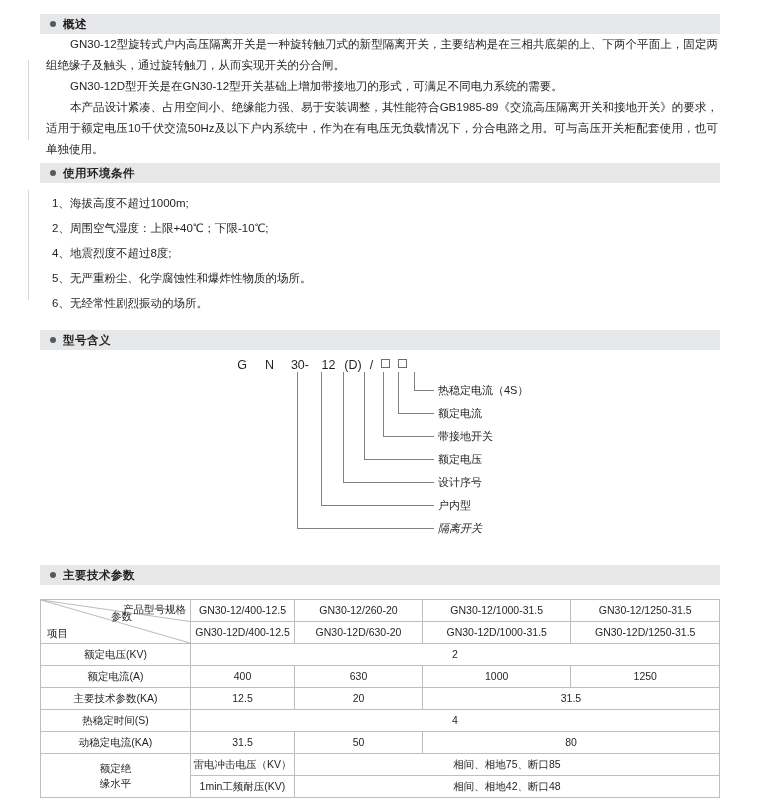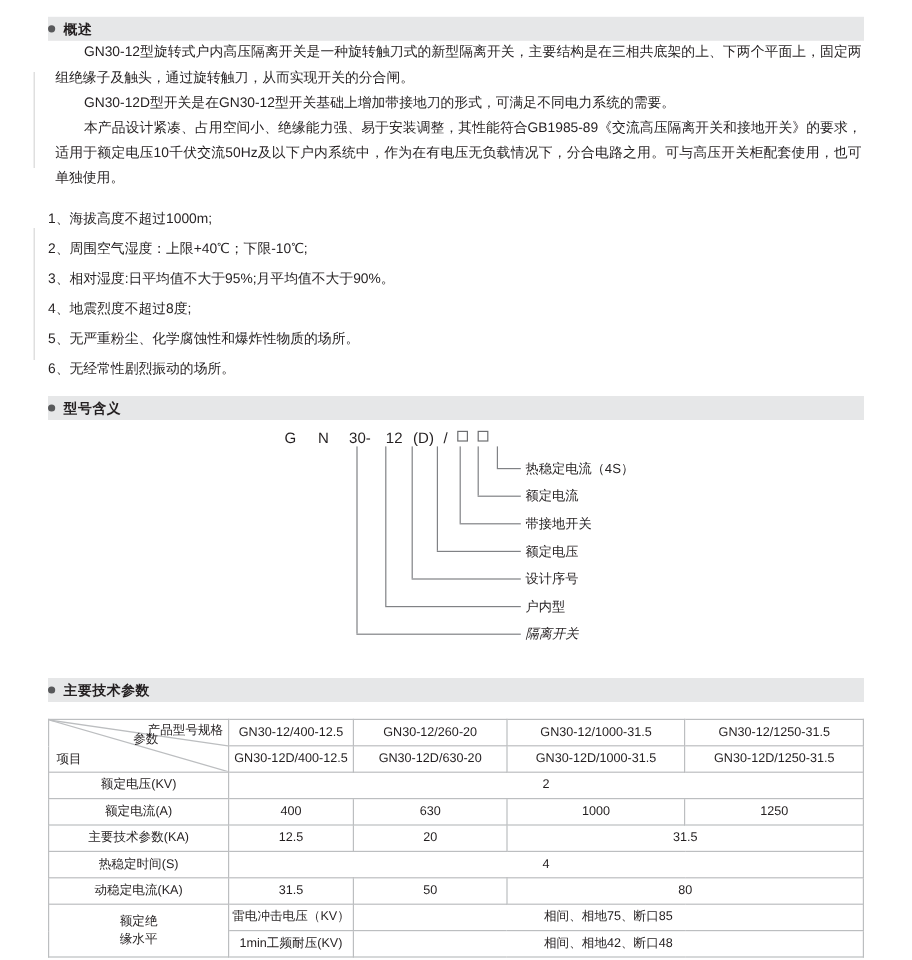--- a/index.html
+++ b/index.html
@@ -15,20 +15,21 @@
     overflow: hidden;
   }
   .page { position: relative; width: 760px; height: 800px; }
 
   
   .sec-head {
     background: #e6e7e8;
     height: 20px;
     display: flex;
     align-items: center;
+    padding-left: 10px;
     margin: 0 40px 0 40px;
   }
   .sec-dot {
     width: 6px; height: 6px; border-radius: 50%;
     background: #58595b;
     margin-right: 7px;
     flex: none;
   }
   .sec-title {
     font-size: 11.5px;
@@ -41,21 +42,21 @@
     margin: 0 42px 0 46px;
     font-size: 11.5px;
     line-height: 21px;
     color: #231f20;
     text-align: justify;
   }
   .body-text p { margin: 0; }
   .indent { text-indent: 24px; }
 
   .list {
-    margin: 0 42px 0 40px;
+    margin: 0 42px 0 52px;
     font-size: 11.5px;
     line-height: 25px;
     color: #231f20;
   }
   .list div { margin: 0; }
 
   
   .tick {
     position: absolute;
     left: 28px;
@@ -148,24 +149,27 @@
       <div class="sec-title">概述</div>
     </div>
     <div class="body-text" style="">
       <p class="indent">GN30-12型旋转式户内高压隔离开关是一种旋转触刀式的新型隔离开关，主要结构是在三相共底架的上、下两个平面上，固定两组绝缘子及触头，通过旋转触刀，从而实现开关的分合闸。</p>
       <p class="indent">GN30-12D型开关是在GN30-12型开关基础上增加带接地刀的形式，可满足不同电力系统的需要。</p>
       <p class="indent">本产品设计紧凑、占用空间小、绝缘能力强、易于安装调整，其性能符合GB1985-89《交流高压隔离开关和接地开关》的要求，适用于额定电压10千伏交流50Hz及以下户内系统中，作为在有电压无负载情况下，分合电路之用。可与高压开关柜配套使用，也可单独使用。</p>
     </div>
   </div>
 
   <div style="position:absolute; top:163px; left:0; right:0;">
+    <div class="sec-head">
+      <div class="sec-dot"></div>
+      <div class="sec-title">使用环境条件</div>
+    </div>
     <div class="list" style="margin-top:8px;">
       <div>1、海拔高度不超过1000m;</div>
       <div>2、周围空气湿度：上限+40℃；下限-10℃;</div>
-      <div>3、相对湿度:日平均值不大于95%;月平均值不大于90%。</div>
       <div>4、地震烈度不超过8度;</div>
       <div>5、无严重粉尘、化学腐蚀性和爆炸性物质的场所。</div>
       <div>6、无经常性剧烈振动的场所。</div>
     </div>
   </div>
 
   <div style="position:absolute; top:330px; left:0; right:0;">
     <div class="sec-head">
       <div class="sec-dot"></div>
       <div class="sec-title">型号含义</div>

